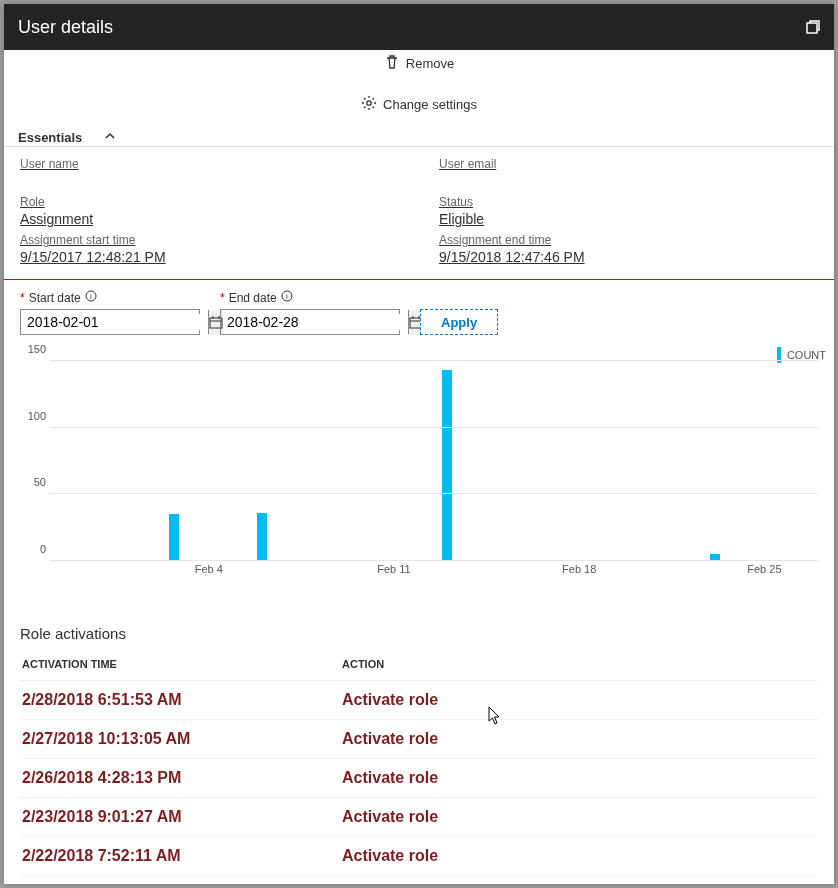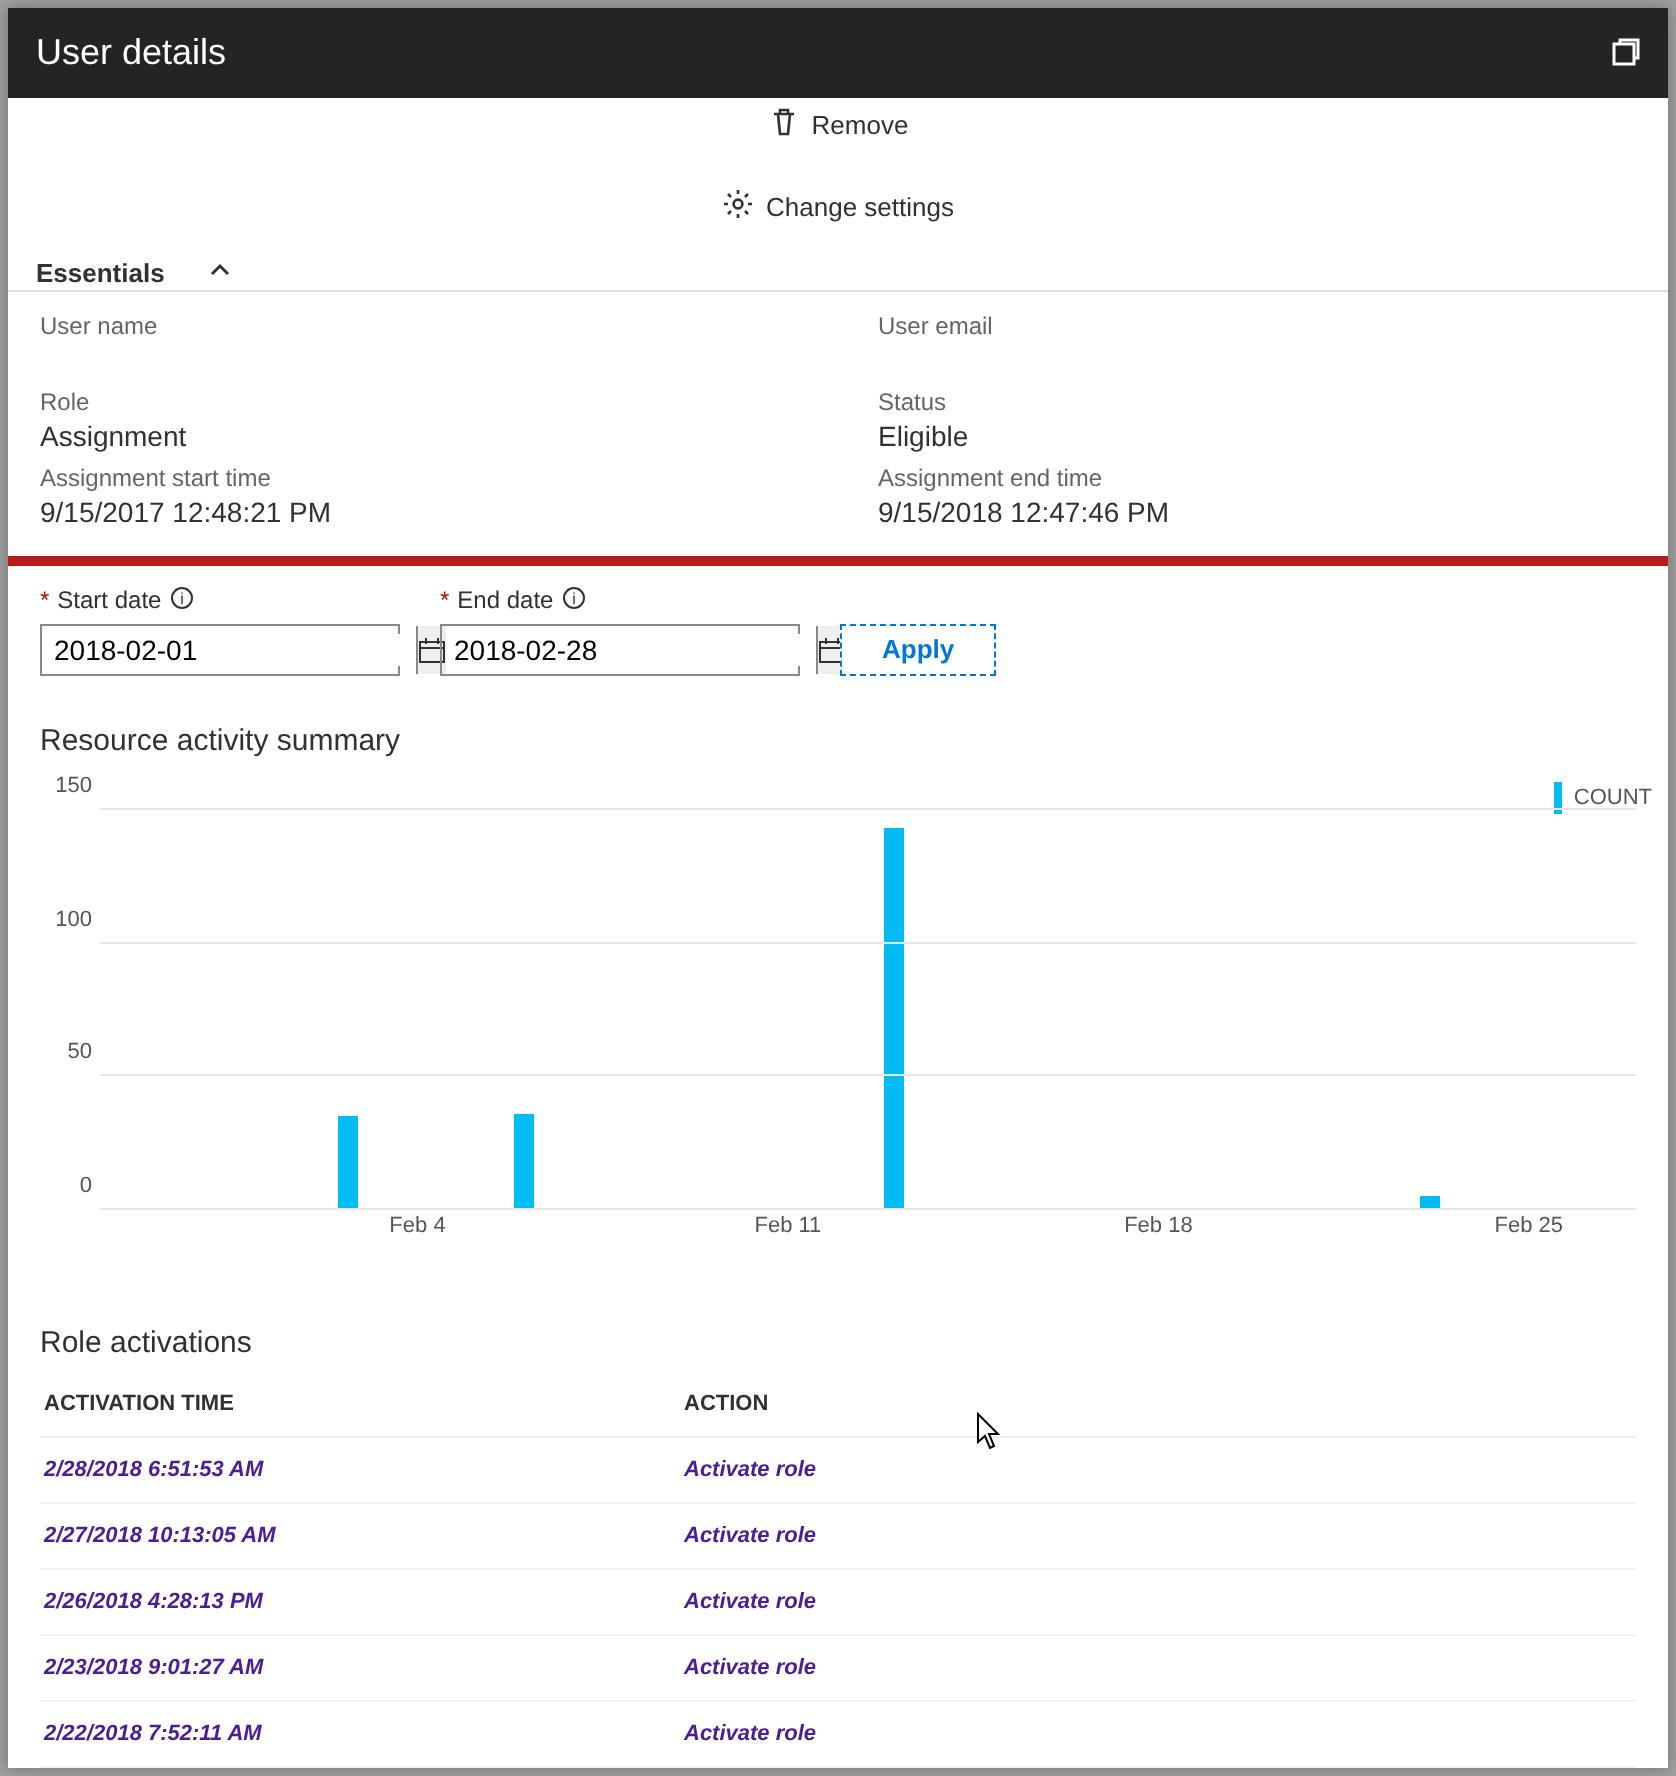--- a/index.html
+++ b/index.html
@@ -54,21 +54,22 @@
     border-bottom: 1px solid #e1e1e1;
     cursor: pointer;
     font-weight: bold;
   }
   .essentials-header svg { width: 12px; height: 12px; }
   .essentials-body {
     display: grid;
     grid-template-columns: 1fr 1fr;
     gap: 4px 40px;
     padding: 10px 16px 12px;
-    border-bottom: 5px solid #b91c1c;
+    border-bottom: 1px solid #b91c1c;
+    text-decoration: underline;
   }
   .field { display: flex; flex-direction: column; gap: 2px; min-height: 34px;}
   .field .label { color: #656565; font-size: 12px; }
   .field .value { color: #323130; font-size: 14px; }
   .daterow {
     display: flex; align-items: flex-end; gap: 20px;
     padding: 10px 16px 6px;
   }
   .date-field { display: flex; flex-direction: column; gap: 4px; }
   .date-field .lbl { font-size: 12px; display: flex; align-items: center; gap: 4px;}
@@ -151,21 +152,21 @@
     display: grid; grid-template-columns: 320px 1fr;
     padding: 10px 2px;
     border-bottom: 1px solid #eee;
     font-size: 11px; font-weight: 700; color: #323130;
     text-transform: uppercase;
   }
   .tbl-row {
     display: grid; grid-template-columns: 320px 1fr;
     padding: 10px 2px;
     border-bottom: 1px solid #f2f2f2;
-    font-size: 11px; font-weight: 600; color: #4c1d95; font-style: italic;
+    font-size: 16px; font-weight: 600; color: #7f1d1d;
   }
   .cursor {
     position: absolute;
     width: 14px; height: 20px;
     pointer-events: none;
   }
 </style>
 </head>
 <body>
 
@@ -273,21 +274,20 @@
           <svg viewBox="0 0 14 14">
               <rect x="1" y="3" width="12" height="10" fill="none" stroke="#323130"></rect>
               <path d="M1 6h12M4 1v3M10 1v3" stroke="#323130"></path>
             </svg>
         </span>
       </div>
     </div>
     <button class="apply-btn">Apply</button>
   </div>
 
-  <div class="section-title">Resource activity summary</div>
 
   <div class="chart-wrap">
     <div class="legend">
       <span class="sw"></span>
       <span>COUNT</span>
     </div>
     <div class="chart-area" id="chart-area">
       <div class="bars" id="bars">
           <div class="bar" style="left: 15.5%; height: 46.6667px;"></div>
           <div class="bar" style="left: 27%; height: 48px;"></div>

